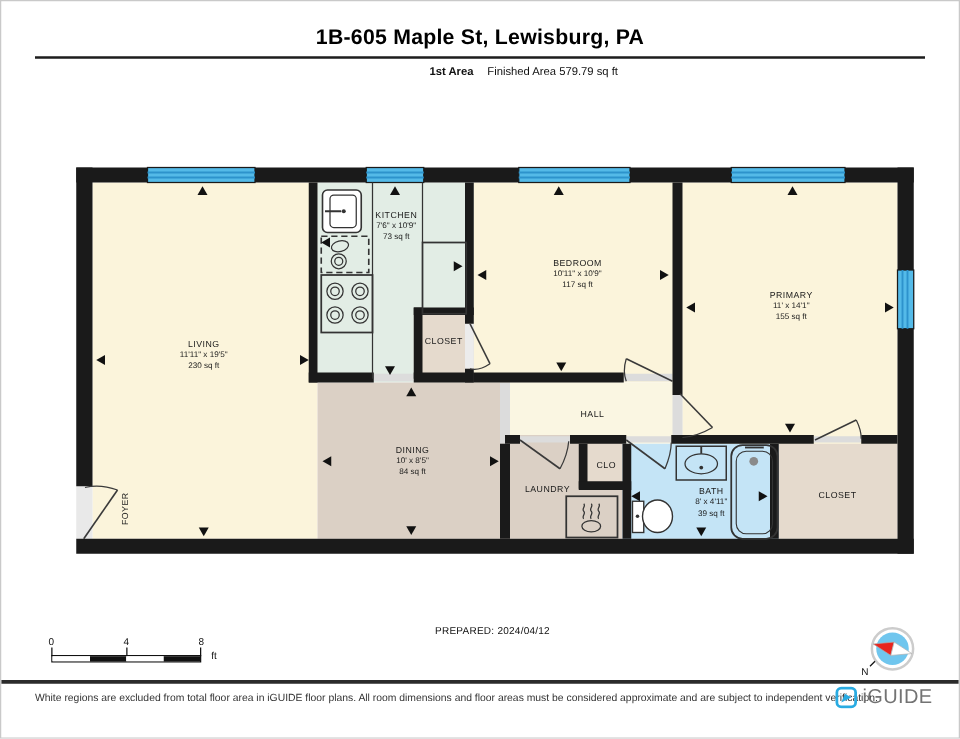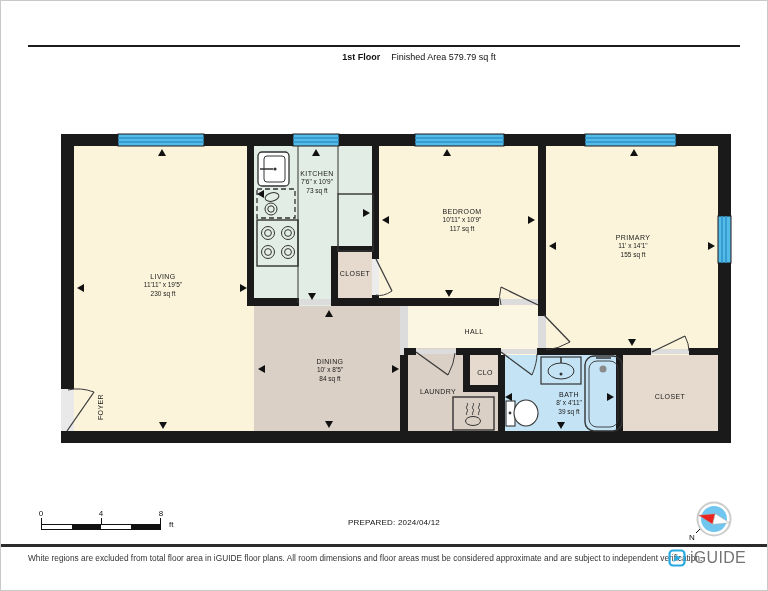--- a/index.html
+++ b/index.html
@@ -12,35 +12,36 @@
   .plan-svg{left:0;top:0;}
   .room-label{transform:translate(-50%,-50%);text-align:center;color:#1a1a1a;font-size:6.5px;line-height:1.35;white-space:nowrap;}
   .room-label .rname{font-size:7px;letter-spacing:.4px;}
   .room-label.rot{transform:translate(-50%,-50%) rotate(-90deg);}
   
   .sb-num{font-size:8px;color:#111;transform:translateX(-50%);top:508px;}
   .sb-unit{font-size:8px;color:#111;top:519px;left:168px;}
   .sb-bar{left:40px;top:523px;width:120px;height:6px;border:1px solid #111;box-sizing:border-box;display:flex;}
   .sb-seg{flex:1 1 0;}
   .sb-tick{top:517px;width:1px;height:7px;background:#111;}
-  .prepared{left:393px;top:517px;transform:translateX(-50%);font-size:8px;color:#111;letter-spacing:.2px;}
+  .prepared{left:393px;top:499px;transform:translateX(-50%);font-size:8px;color:#111;letter-spacing:.2px;}
   
   .footer-rule{left:0;right:0;top:543px;height:3px;background:#2b2b2b;}
   .disclaimer{left:27px;top:552px;font-size:8.3px;color:#333;}
   .brand{right:21px;top:548px;display:flex;align-items:center;gap:4px;}
   .brand-text{font-size:16px;color:#737373;letter-spacing:.3px;}
 </style>
 </head>
 <body>
 
 <div class="page">
 
+  <div class="abs title">1B-605 Maple St, Lewisburg, PA</div>
   <div class="abs title-rule"></div>
   <div class="abs subtitle">
-    <span class="fl">1st Floor</span><span>Finished Area 579.79 sq ft</span>
+    <span class="fl">1st Area</span><span>Finished Area 579.79 sq ft</span>
   </div>
 
   <svg class="abs plan-svg" width="768" height="591" viewBox="0 0 768 591">
 
     <g>
       <rect x="73" y="145" width="180" height="285" fill="#FBF4DB"></rect>
       <rect x="253" y="145" width="125" height="160" fill="#E2EDE5"></rect>
       <rect x="378" y="145" width="167" height="160" fill="#FBF4DB"></rect>
       <rect x="545" y="145" width="172" height="210" fill="#FBF4DB"></rect>
       <rect x="330" y="250" width="48" height="55" fill="#E5DACD"></rect>

